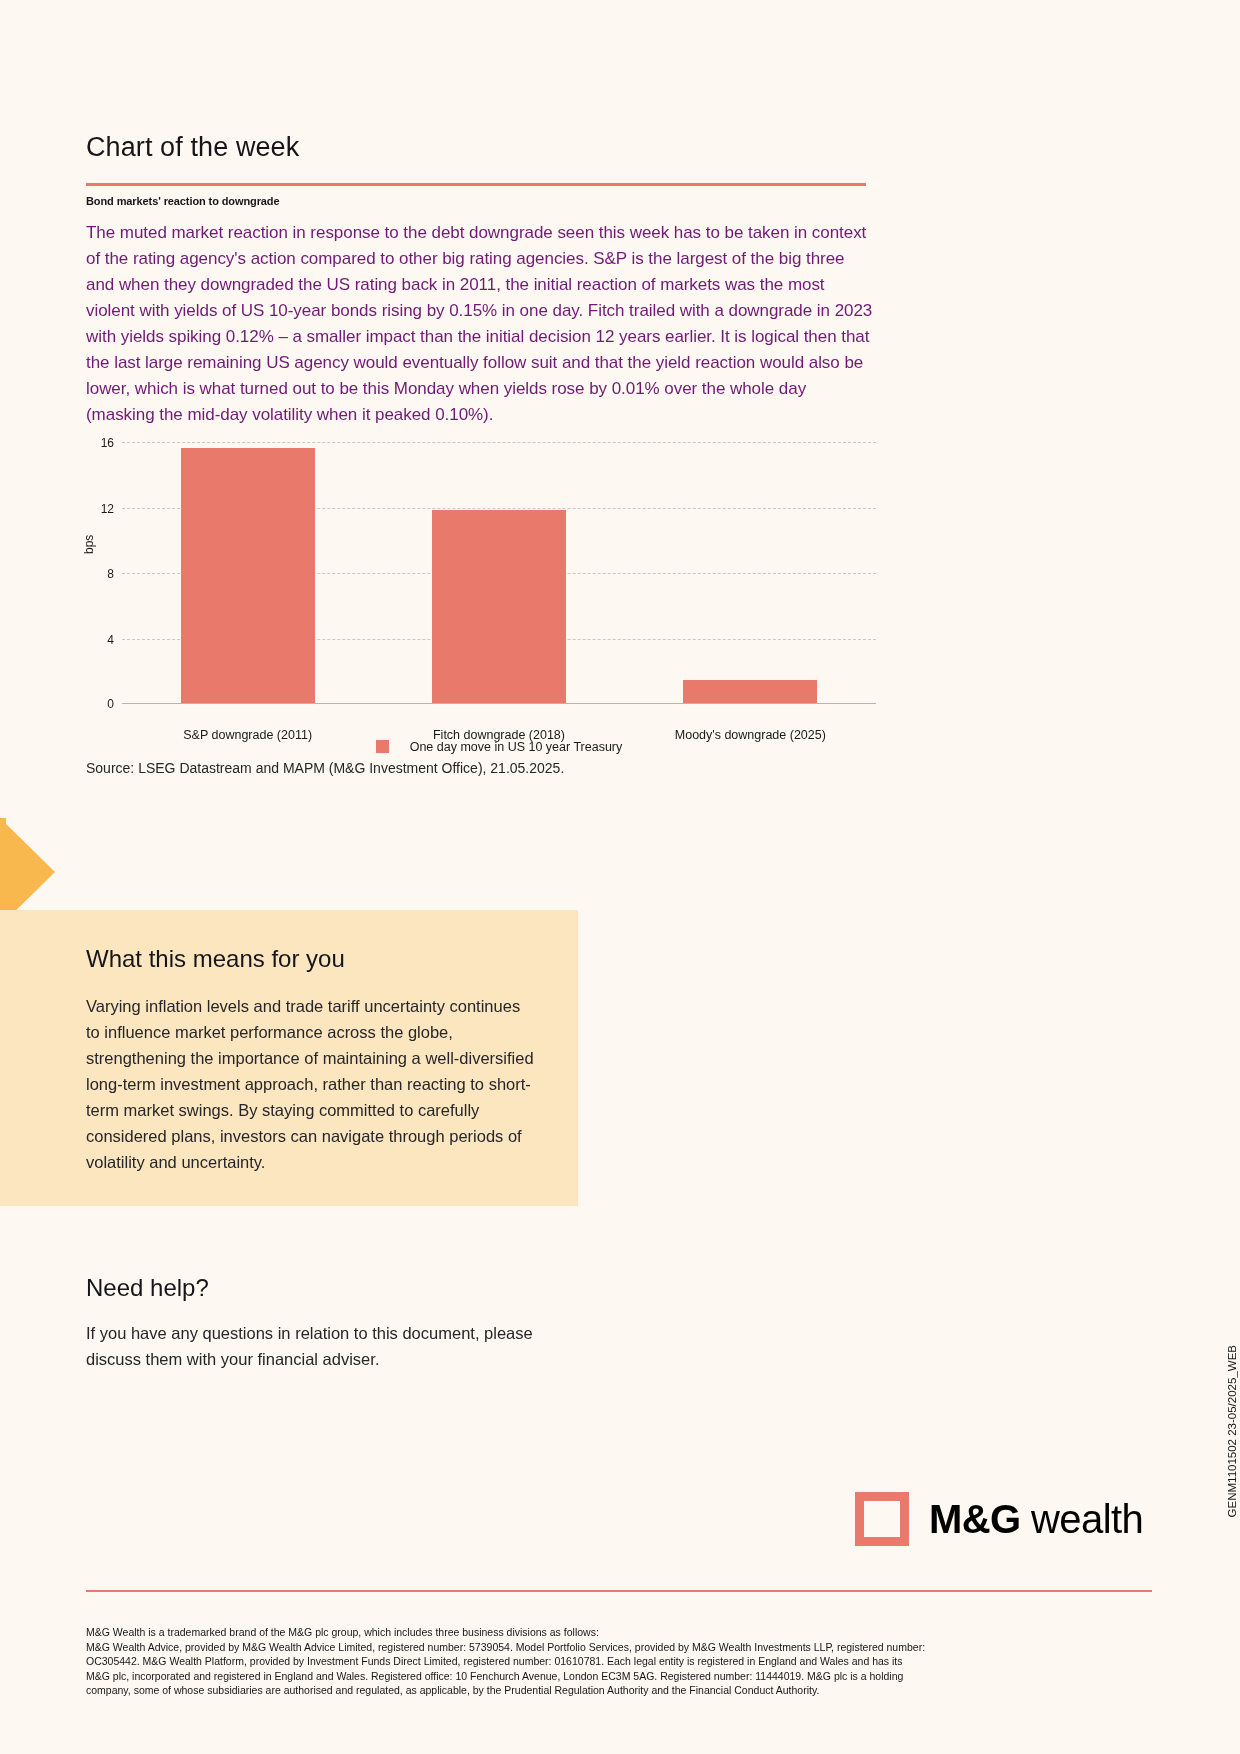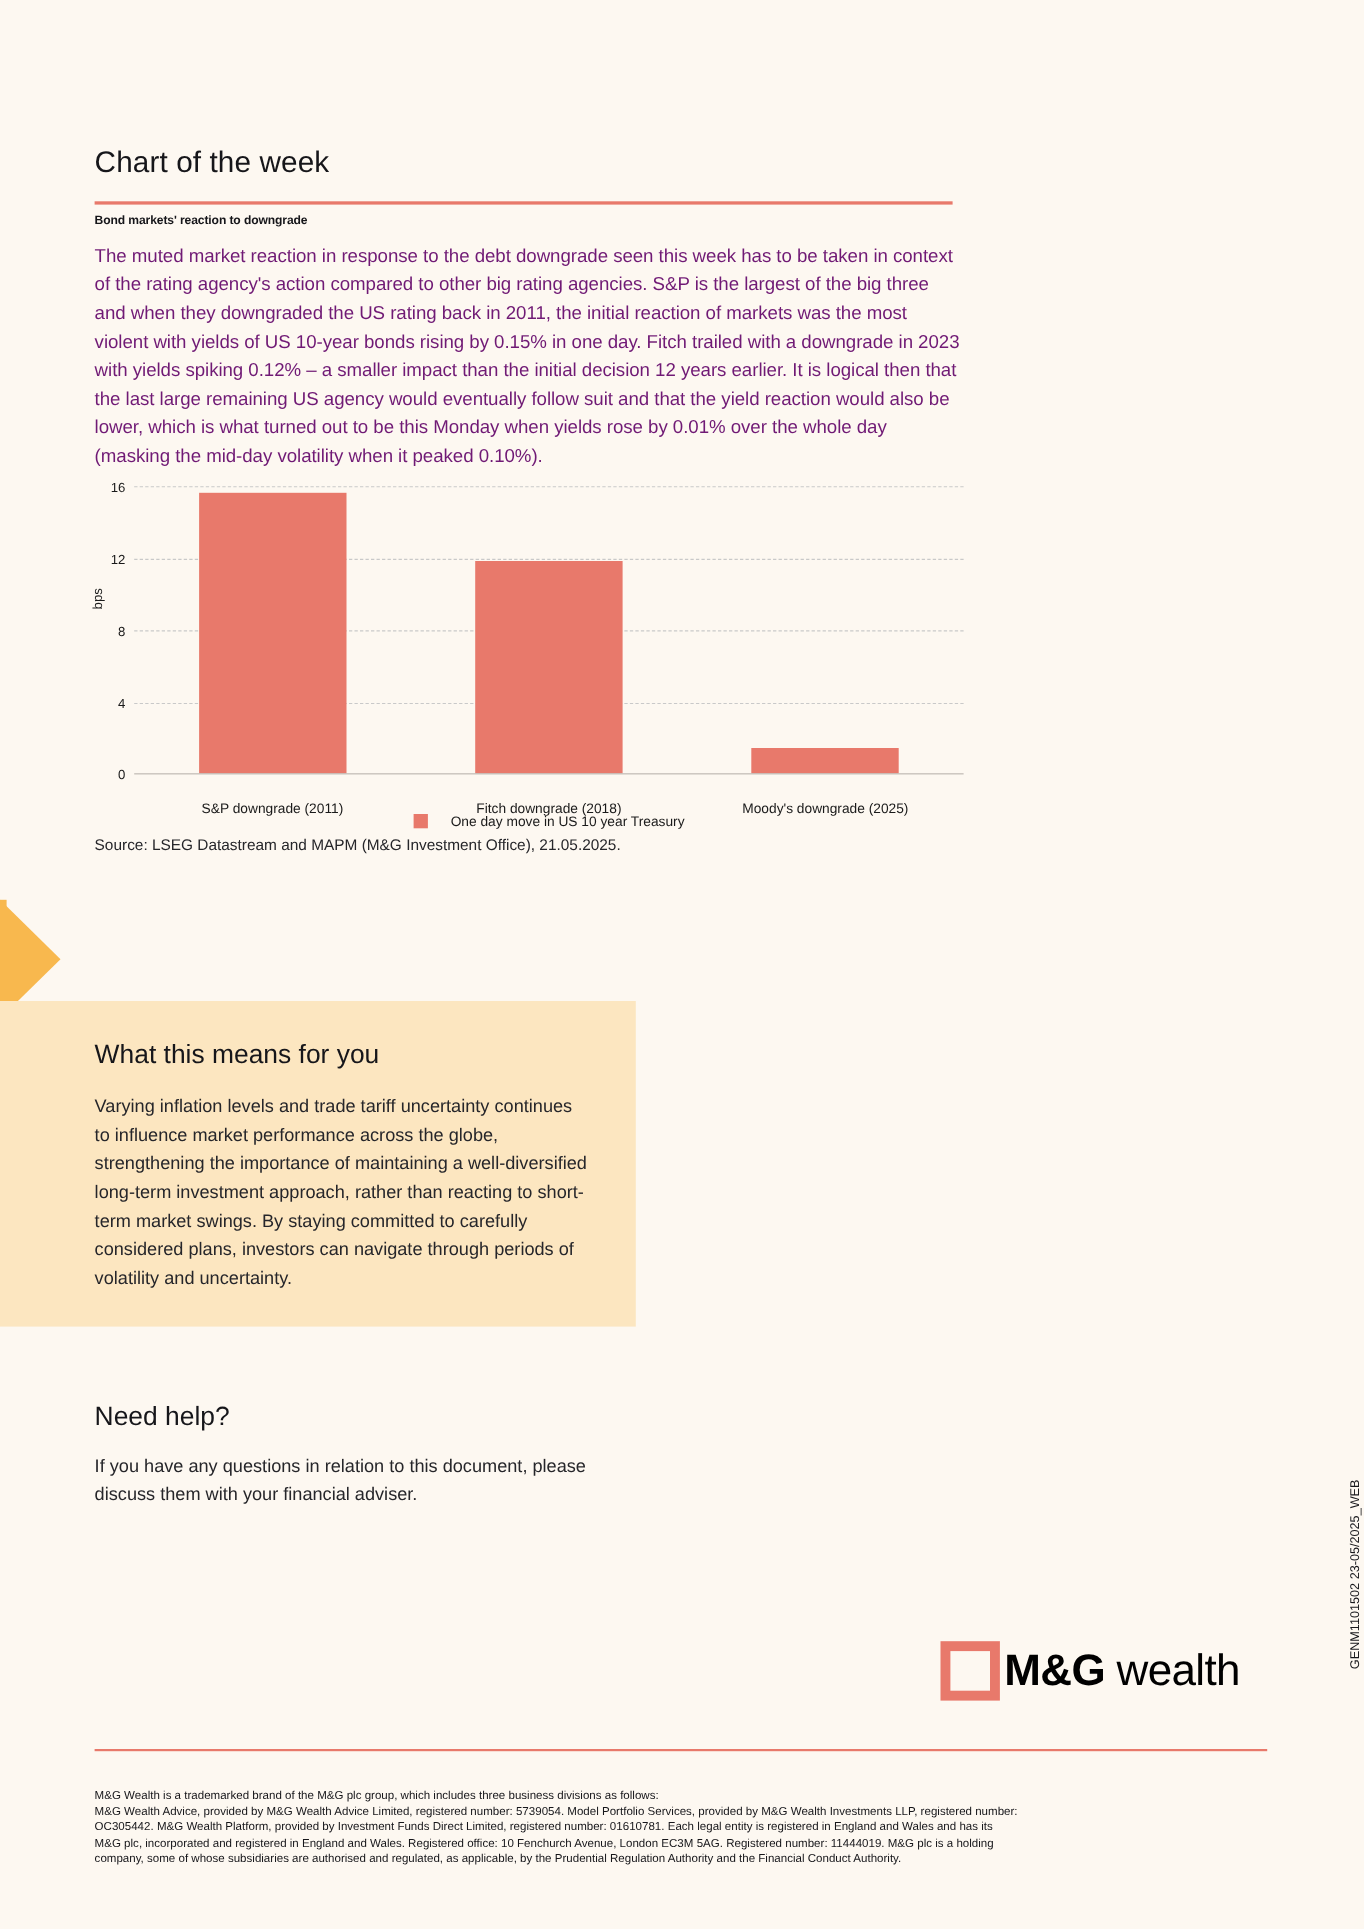--- a/index.html
+++ b/index.html
@@ -235,21 +235,21 @@
     color: #26262a;
   }
 
   
   .logo {
     position: absolute;
     left: 855px;
     top: 1492px;
     display: flex;
     align-items: center;
-    gap: 4px;
+    gap: 20px;
   }
   .logo-square {
     width: 54px;
     height: 54px;
     border: 9px solid #E8796B;
     box-sizing: border-box;
     background: transparent;
   }
   .logo-text {
     font-size: 40px;

